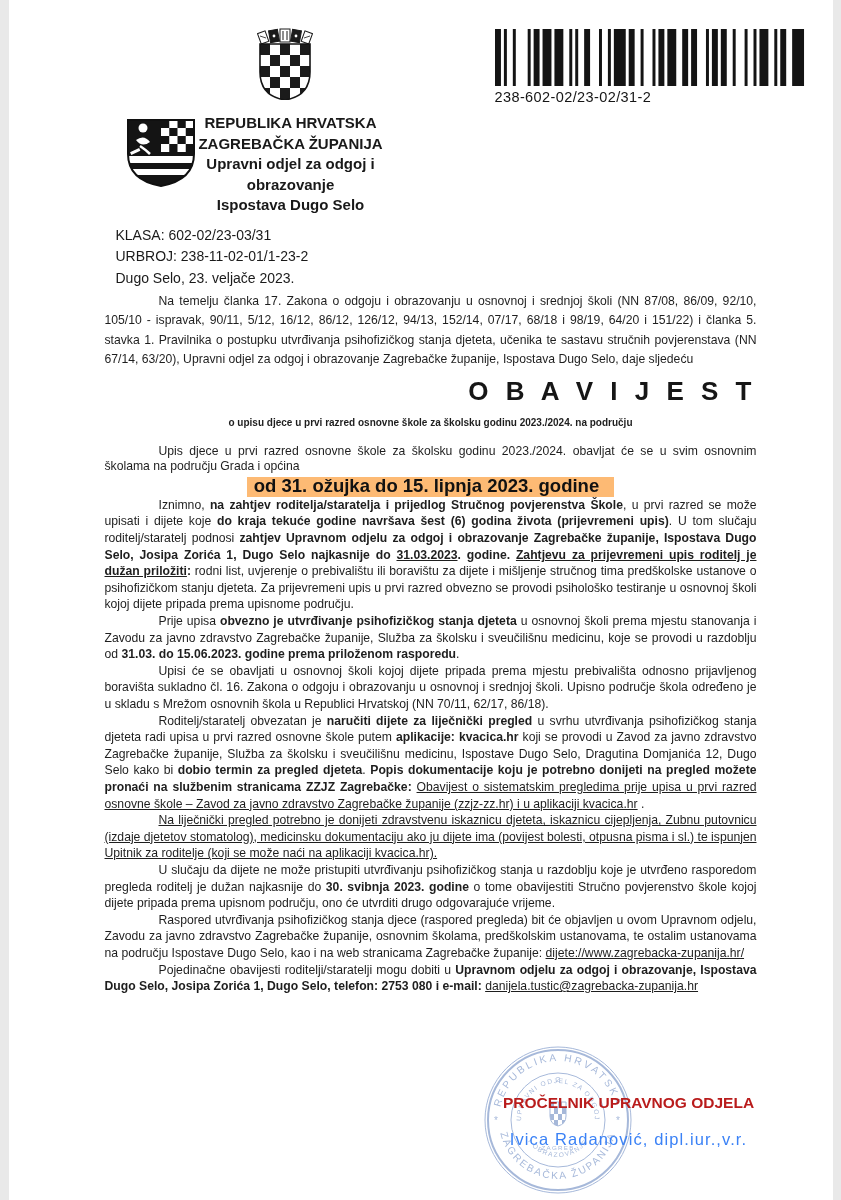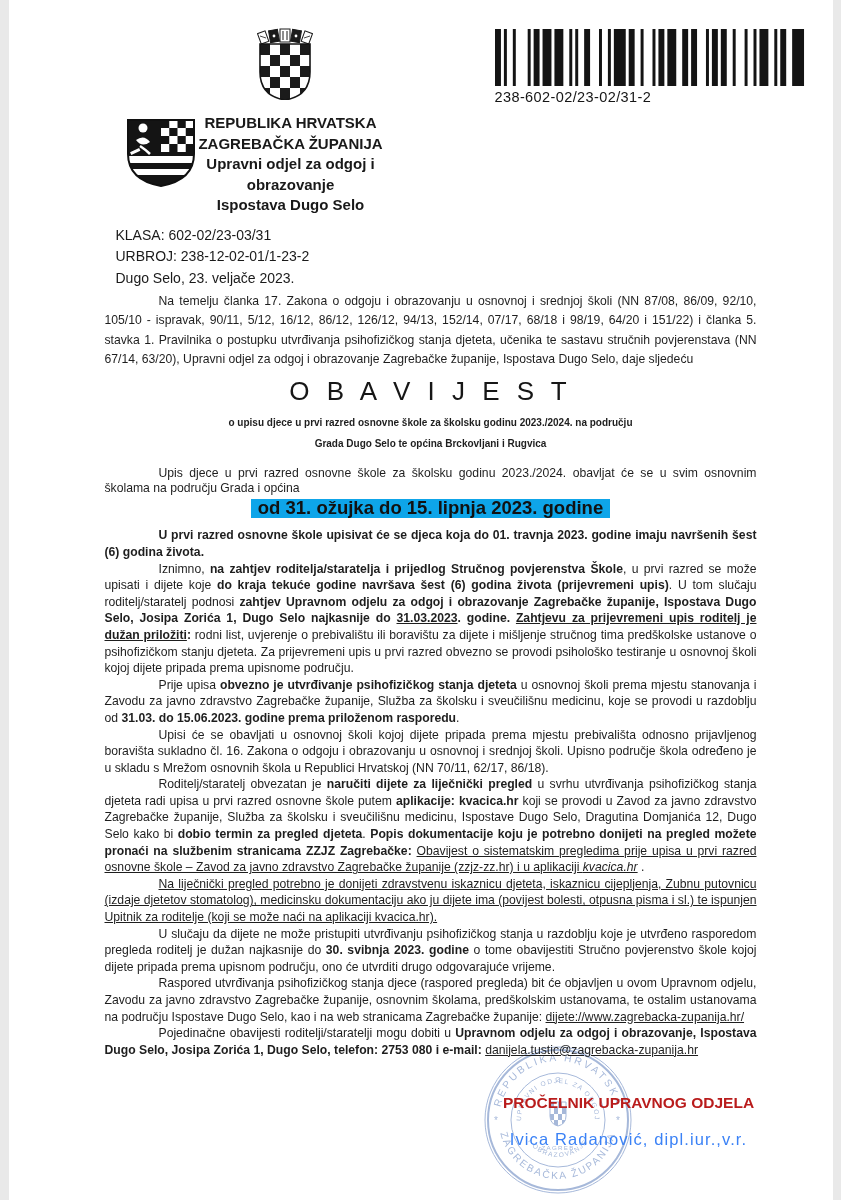--- a/index.html
+++ b/index.html
@@ -15,30 +15,30 @@
   .barcode{position:absolute;left:486px;top:29px;width:320px;}
   .barcode svg{display:block;}
   .barcode-num{font-size:14.5px;letter-spacing:.4px;margin-top:3px;color:#151515;}
   
   .meta{position:absolute;left:107px;top:225px;font-size:14px;line-height:21.3px;color:#1a1a1a;}
   
   .body-col{position:absolute;left:96px;top:292px;width:652px;z-index:2;
     font-size:12.2px;line-height:16.6px;text-align:justify;color:#1e1e1e;}
   .body-col p{margin:0;text-indent:54px;}
   .p-intro{line-height:19.3px;}
-  .doc-title{text-align:center;text-indent:0;font-weight:normal;font-size:26px;
+  .doc-title{text-align:right;text-indent:0;font-weight:bold;font-size:26px;
     letter-spacing:5px;margin-top:14px;color:#161616;}
   .subtitle{text-align:center;text-indent:0;font-weight:bold;font-size:10px;line-height:21.5px;}
   .subtitle-wrap{margin-top:12px;}
   .p-upis{margin-top:11px !important;line-height:15px;}
   .highlight-line{text-align:center;text-indent:0;margin-top:3px;}
-  .highlight-line span{display:inline-block;background:#0ea5e9;font-weight:bold;
-    font-size:18.5px;padding:1px 7px 2px 7px;color:#111;}
+  .highlight-line span{display:inline-block;background:#fdba74;font-weight:bold;
+    font-size:18.5px;padding:1px 15px 2px 7px;color:#111;}
   .p-first{margin-top:9px !important;}
-  .b{font-weight:bold}.u{text-decoration:underline}.i{font-style:italic}
+  .b{font-weight:bold}.u{text-decoration:underline}.i{}
   
   .sig{position:absolute;left:455px;top:1092px;width:330px;text-align:center;z-index:3;}
   .sig-title{font-weight:bold;font-size:15.5px;line-height:21px;color:#b91c1c;}
   .sig-name{margin-top:17px;font-size:16.5px;color:#3b82f6;letter-spacing:1.1px;}
   
   .stamp{position:absolute;left:471px;top:1042px;width:156px;height:156px;
     opacity:.52;filter:blur(.4px);z-index:1;}
 </style>
 </head>
 <body>
@@ -149,36 +149,34 @@
   <div class="lh-text">
     <div>REPUBLIKA HRVATSKA</div>
     <div>ZAGREBAČKA ŽUPANIJA</div>
     <div>Upravni odjel za odgoj i</div>
     <div>obrazovanje</div>
     <div>Ispostava Dugo Selo</div>
   </div>
 
   <div class="meta">
     <div>KLASA:  602-02/23-03/31</div>
-    <div>URBROJ: 238-12-02-01/1-23-2</div>
+    <div>URBROJ: 238-11-02-01/1-23-2</div>
     <div>Dugo Selo, 23. veljače 2023.</div>
   </div>
 
   <div class="body-col">
     <p class="p-intro"><span>Na temelju članka 17. Zakona o odgoju i obrazovanju u osnovnoj i srednjoj školi (NN 87/08, 86/09, 92/10, 105/10 - ispravak, 90/11, 5/12, 16/12, 86/12, 126/12, 94/13, 152/14, 07/17, 68/18 i 98/19, 64/20 i 151/22) i članka 5. stavka 1. Pravilnika o postupku utvrđivanja psihofizičkog stanja djeteta, učenika te sastavu stručnih povjerenstava (NN 67/14, 63/20), Upravni odjel za odgoj i obrazovanje Zagrebačke županije, Ispostava Dugo Selo, daje sljedeću</span></p>
     <div class="doc-title">O B A V I J E S T</div>
     <div class="subtitle-wrap">
       <div class="subtitle">o upisu djece u prvi razred osnovne škole za školsku godinu 2023./2024. na području</div>
-      <div class="subtitle">Grada Dugo Selo te općina Brckovljani i Rugvica</div>
     </div>
     <p class="p-upis"><span>Upis djece u prvi razred osnovne škole za školsku godinu 2023./2024. obavljat će se u svim osnovnim školama na području Grada i općina</span></p>
     <div class="highlight-line">
       <span>od 31. ožujka do 15. lipnja 2023. godine</span>
     </div>
-    <p class="p-first"><span class="b">U prvi razred osnovne škole upisivat će se djeca koja do 01. travnja 2023. godine imaju navršenih šest (6) godina života.</span></p>
     <p><span>Iznimno, </span><span class="b">na zahtjev roditelja/staratelja i prijedlog Stručnog povjerenstva Škole</span><span>, u prvi razred se može upisati i dijete koje </span><span class="b">do kraja tekuće godine navršava šest (6) godina života (prijevremeni upis)</span><span>. U tom slučaju roditelj/staratelj podnosi </span><span class="b">zahtjev Upravnom odjelu za odgoj i obrazovanje Zagrebačke županije, Ispostava Dugo Selo, Josipa Zorića 1, Dugo Selo najkasnije do </span><span class="b u">31.03.2023</span><span class="b">. godine.  </span><span class="b u">Zahtjevu za prijevremeni upis roditelj je dužan priložiti</span><span class="b">:</span><span> rodni list, uvjerenje o prebivalištu ili boravištu za dijete i mišljenje stručnog tima predškolske ustanove o psihofizičkom stanju djeteta. Za prijevremeni upis u prvi razred obvezno se provodi psihološko testiranje u osnovnoj školi kojoj dijete pripada prema upisnome području.</span></p>
     <p><span>Prije upisa </span><span class="b">obvezno je utvrđivanje psihofizičkog stanja djeteta</span><span> u osnovnoj školi prema mjestu stanovanja i Zavodu za javno zdravstvo Zagrebačke županije, Služba za školsku i sveučilišnu medicinu, koje se provodi u razdoblju od </span><span class="b">31.03. do 15.06.2023. godine prema priloženom rasporedu</span><span>.</span></p>
     <p><span>Upisi će se obavljati u osnovnoj školi kojoj dijete pripada prema mjestu prebivališta odnosno prijavljenog boravišta sukladno čl. 16. Zakona o odgoju i obrazovanju u osnovnoj i srednjoj školi. Upisno područje škola određeno je u skladu s Mrežom osnovnih škola u Republici Hrvatskoj (NN 70/11, 62/17, 86/18).</span></p>
     <p><span>Roditelj/staratelj obvezatan je </span><span class="b">naručiti dijete za liječnički pregled</span><span> u svrhu utvrđivanja psihofizičkog stanja djeteta radi upisa u prvi razred osnovne škole putem </span><span class="b">aplikacije: kvacica.hr</span><span> koji se provodi u Zavod za javno zdravstvo Zagrebačke županije, Služba za školsku i sveučilišnu medicinu, Ispostave Dugo Selo, Dragutina Domjanića 12, Dugo Selo kako bi </span><span class="b">dobio termin za pregled djeteta</span><span>. </span><span class="b">Popis dokumentacije koju je potrebno donijeti na pregled možete pronaći na službenim stranicama ZZJZ Zagrebačke:</span><span> </span><span class="u">Obavijest o sistematskim pregledima prije upisa u prvi razred osnovne škole – Zavod za javno zdravstvo Zagrebačke županije (zzjz-zz.hr) i u aplikaciji </span><span class="u i">kvacica.hr</span><span> .</span></p>
     <p><span class="u">Na liječnički pregled potrebno je donijeti zdravstvenu iskaznicu djeteta, iskaznicu cijepljenja, Zubnu putovnicu (izdaje djetetov stomatolog), medicinsku dokumentaciju ako ju dijete ima (povijest bolesti, otpusna pisma i sl.) te ispunjen Upitnik za roditelje (koji se može naći na aplikaciji kvacica.hr).</span></p>
     <p><span>U slučaju da dijete ne može pristupiti utvrđivanju psihofizičkog stanja u razdoblju koje je utvrđeno rasporedom pregleda roditelj je dužan najkasnije do </span><span class="b">30. svibnja 2023. godine</span><span> o tome obavijestiti Stručno povjerenstvo škole kojoj dijete pripada prema upisnom području, ono će utvrditi drugo odgovarajuće vrijeme.</span></p>
     <p><span>Raspored utvrđivanja psihofizičkog stanja djece (raspored pregleda) bit će objavljen u ovom Upravnom odjelu, Zavodu za javno zdravstvo Zagrebačke županije, osnovnim školama, predškolskim ustanovama, te ostalim ustanovama na području Ispostave Dugo Selo, kao i na web stranicama Zagrebačke županije: </span><span class="u">dijete://www.zagrebacka-zupanija.hr/</span></p>
     <p><span>Pojedinačne obavijesti roditelji/staratelji mogu dobiti u </span><span class="b">Upravnom odjelu za odgoj i obrazovanje, Ispostava Dugo Selo, Josipa Zorića 1, Dugo Selo, telefon: 2753 080 i e-mail: </span><span class="u">danijela.tustic@zagrebacka-zupanija.hr</span></p>
   </div>
 

